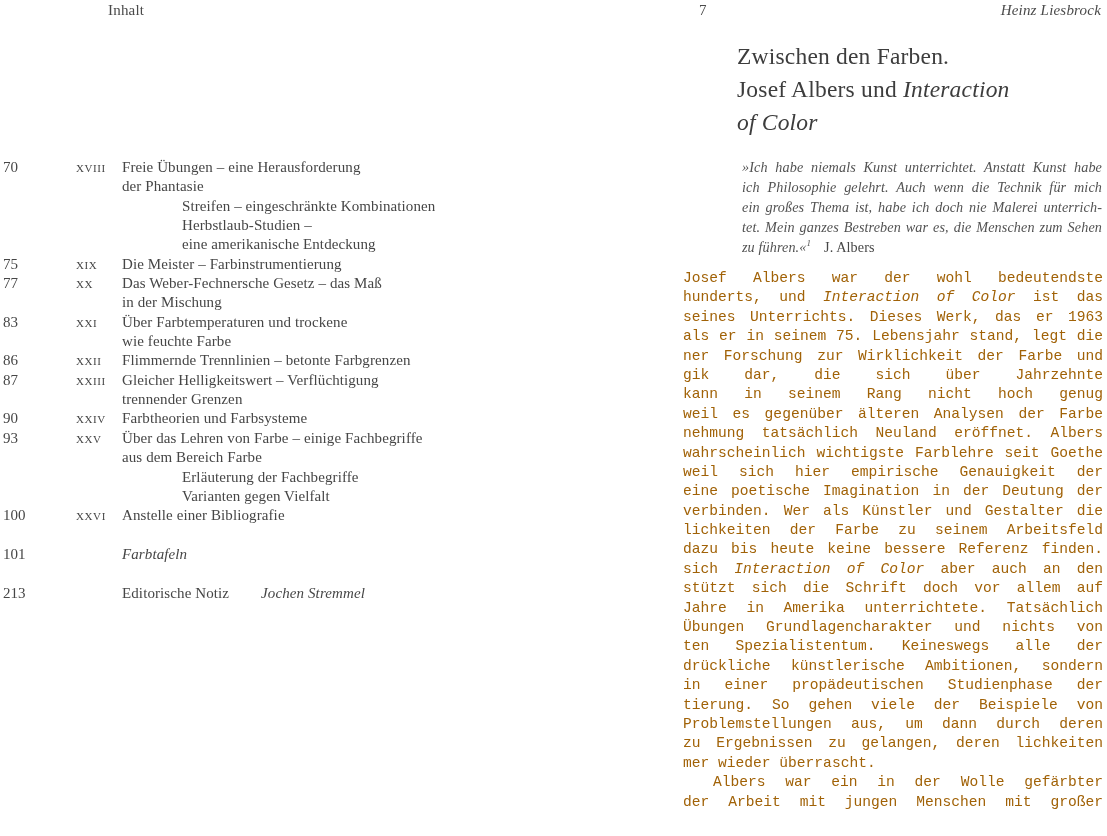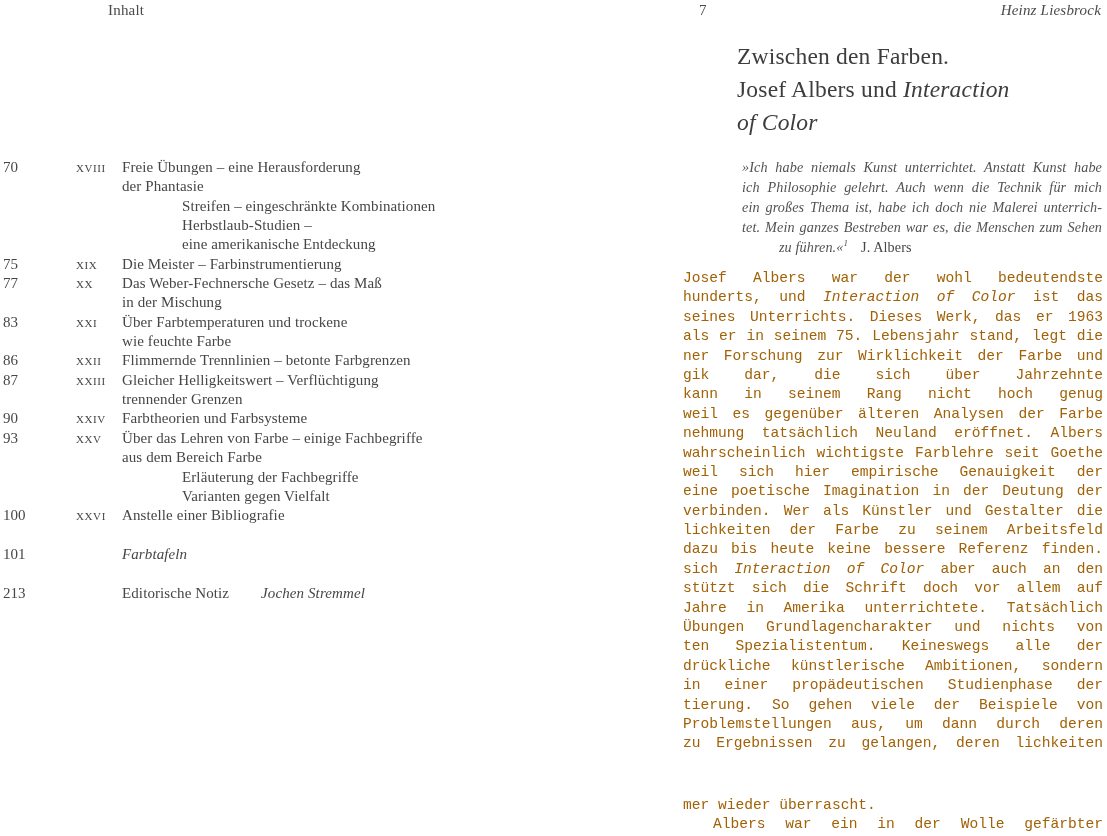--- a/index.html
+++ b/index.html
@@ -33,30 +33,30 @@
     position:absolute;left:737px;top:40px;width:370px;
     font-size:23.5px;line-height:33px;color:#3d3d3d;letter-spacing:.2px;
   }
   .title .t-line{white-space:nowrap;}
   .quote{
     position:absolute;left:742px;top:158px;width:360px;
     font-size:14.2px;line-height:19.9px;font-style:italic;color:#525252;
     letter-spacing:.1px;
   }
   .quote .q-line{text-align:justify;text-align-last:justify;height:19.9px;overflow:hidden;}
-  .quote .q-last{text-align:left;text-align-last:left;margin-left:37px;}
+  .quote .q-last{text-align:left;text-align-last:left;}
   .quote sup{font-size:9px;vertical-align:6px;line-height:0;}
   .quote .attrib{font-style:normal;margin-left:13px;color:#474747;}
 
   .bodycol{
     position:absolute;left:683px;top:269px;width:420px;
     font-size:14.6px;line-height:19.4px;color:#a16207;font-family:Liberation Mono, monospace;
   }
   .b-line{text-align:justify;text-align-last:justify;height:19.4px;overflow:hidden;}
-  .b-line.nj{text-align-last:left;margin-top:42px;}
+  .b-line.nj{text-align-last:left;}
   .b-line.ind{padding-left:30px;width:390px;}
   i{font-style:italic;}
 </style>
 </head>
 <body>
 
 <div class="spread">
 
   <div>
     <div class="run-head rh-left">Inhalt</div>

